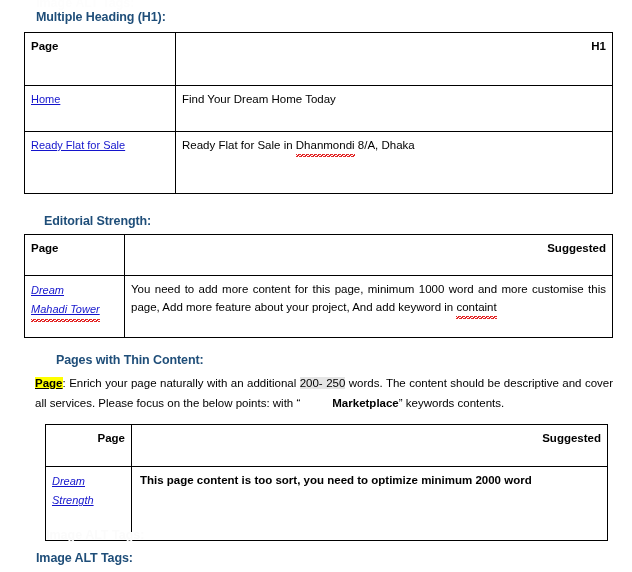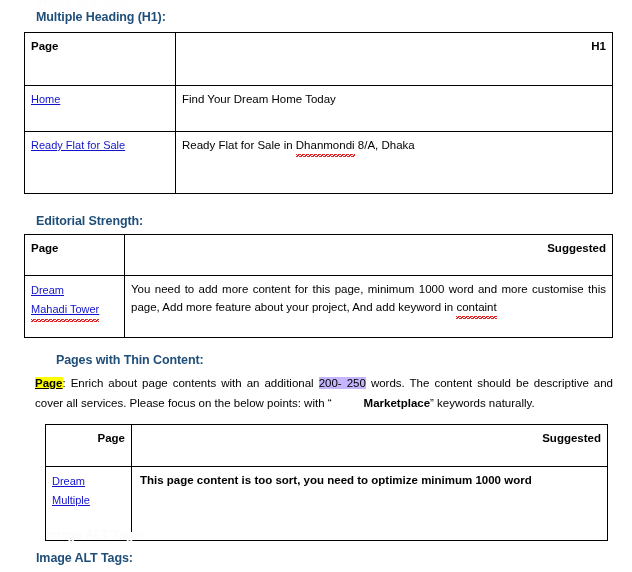--- a/index.html
+++ b/index.html
@@ -84,33 +84,34 @@
   
   .doclink {
     color: #1414CC;
     text-decoration: underline;
     cursor: pointer;
     font-size: 11px;
   }
   .doclink-block {
     display: block;
     line-height: 1.75;
+    font-style: italic;
   }
 
   
   .body-para {
     position: absolute;
     font-size: 11.5px;
     line-height: 1.72;
     color: #000000;
     text-align: justify;
     text-justify: inter-word;
   }
   .hl {
-    background: #c4b5fd;
+    background: #e5e5e5;
   }
   .hl-underline {
     background: #FFFF00;
     font-weight: bold;
     text-decoration: underline;
   }
   .bold {
     font-weight: bold;
     margin-left: 32px;
   }
@@ -169,21 +170,21 @@
         <td style="height:52px;">
           <span class="doclink">Ready Flat for Sale</span>
         </td>
         <td style="height:52px;margin-top:11px;">
           <span>Ready Flat for Sale in </span><span class="squiggle">Dhanmondi</span><span> 8/A, Dhaka</span>
         </td>
       </tr>
     </tbody>
   </table>
 
-  <div class="section-heading" style="left:36px; top:214px;">Editorial Strength:</div>
+  <div class="section-heading" style="left:44px; top:214px;">Editorial Strength:</div>
 
   <table class="doc-table" style="left:24px; top:234px; width:588px;">
     <colgroup>
         <col style="width:100px">
         <col style="width:488px">
       </colgroup>
     <tbody>
       <tr>
         <td class="th-cell" style="height:31px;">Page</td>
         <td class="th-cell center" style="height:31px;">Suggested</td>
@@ -196,39 +197,39 @@
         <td class="justify" style="height:52px;margin-top:40px;">
           <span>You need to add more content for this page, minimum 1000 word and more customise this page, Add more feature about your project, And add keyword in </span><span class="squiggle">containt</span>
         </td>
       </tr>
     </tbody>
   </table>
 
   <div class="section-heading" style="left:36px; top:353px;margin-left:20px;">Pages with Thin Content:</div>
 
   <div class="body-para" style="left:35px; top:374px; width:578px;">
-    <span class="hl-underline">Page</span><span>: Enrich about page contents with an additional </span><span class="hl">200- 250</span><span> words. The content should be descriptive and cover all services. Please focus on the below points: with “</span><span class="bold">Marketplace</span><span>” keywords naturally.</span>
+    <span class="hl-underline">Page</span><span>: Enrich your page naturally with an additional </span><span class="hl">200- 250</span><span> words. The content should be descriptive and cover all services. Please focus on the below points: with “</span><span class="bold">Marketplace</span><span>” keywords contents.</span>
   </div>
 
   <table class="doc-table" style="left:45px; top:424px; width:562px;">
     <colgroup>
         <col style="width:86px">
         <col style="width:476px">
       </colgroup>
     <tbody>
       <tr>
         <td class="th-cell center" style="height:32px;">Page</td>
         <td class="th-cell center" style="height:32px;">Suggested</td>
       </tr>
       <tr>
         <td style="height:64px;">
           <span class="doclink doclink-block">Dream</span>
-          <span class="doclink doclink-block">Multiple</span>
-        </td>
-        <td class="th-cell" style="height:64px; padding-left:8px;">This page content is too sort, you need to optimize minimum 1000 word</td>
+          <span class="doclink doclink-block">Strength</span>
+        </td>
+        <td class="th-cell" style="height:64px; padding-left:8px;">This page content is too sort, you need to optimize minimum 2000 word</td>
       </tr>
     </tbody>
   </table>
 
   <div class="ghost-line-2">Image ALT Tags:</div>
 
   <div class="section-heading" style="left:36px; top:551px;">Image ALT Tags:</div>
 
 </div>
 

